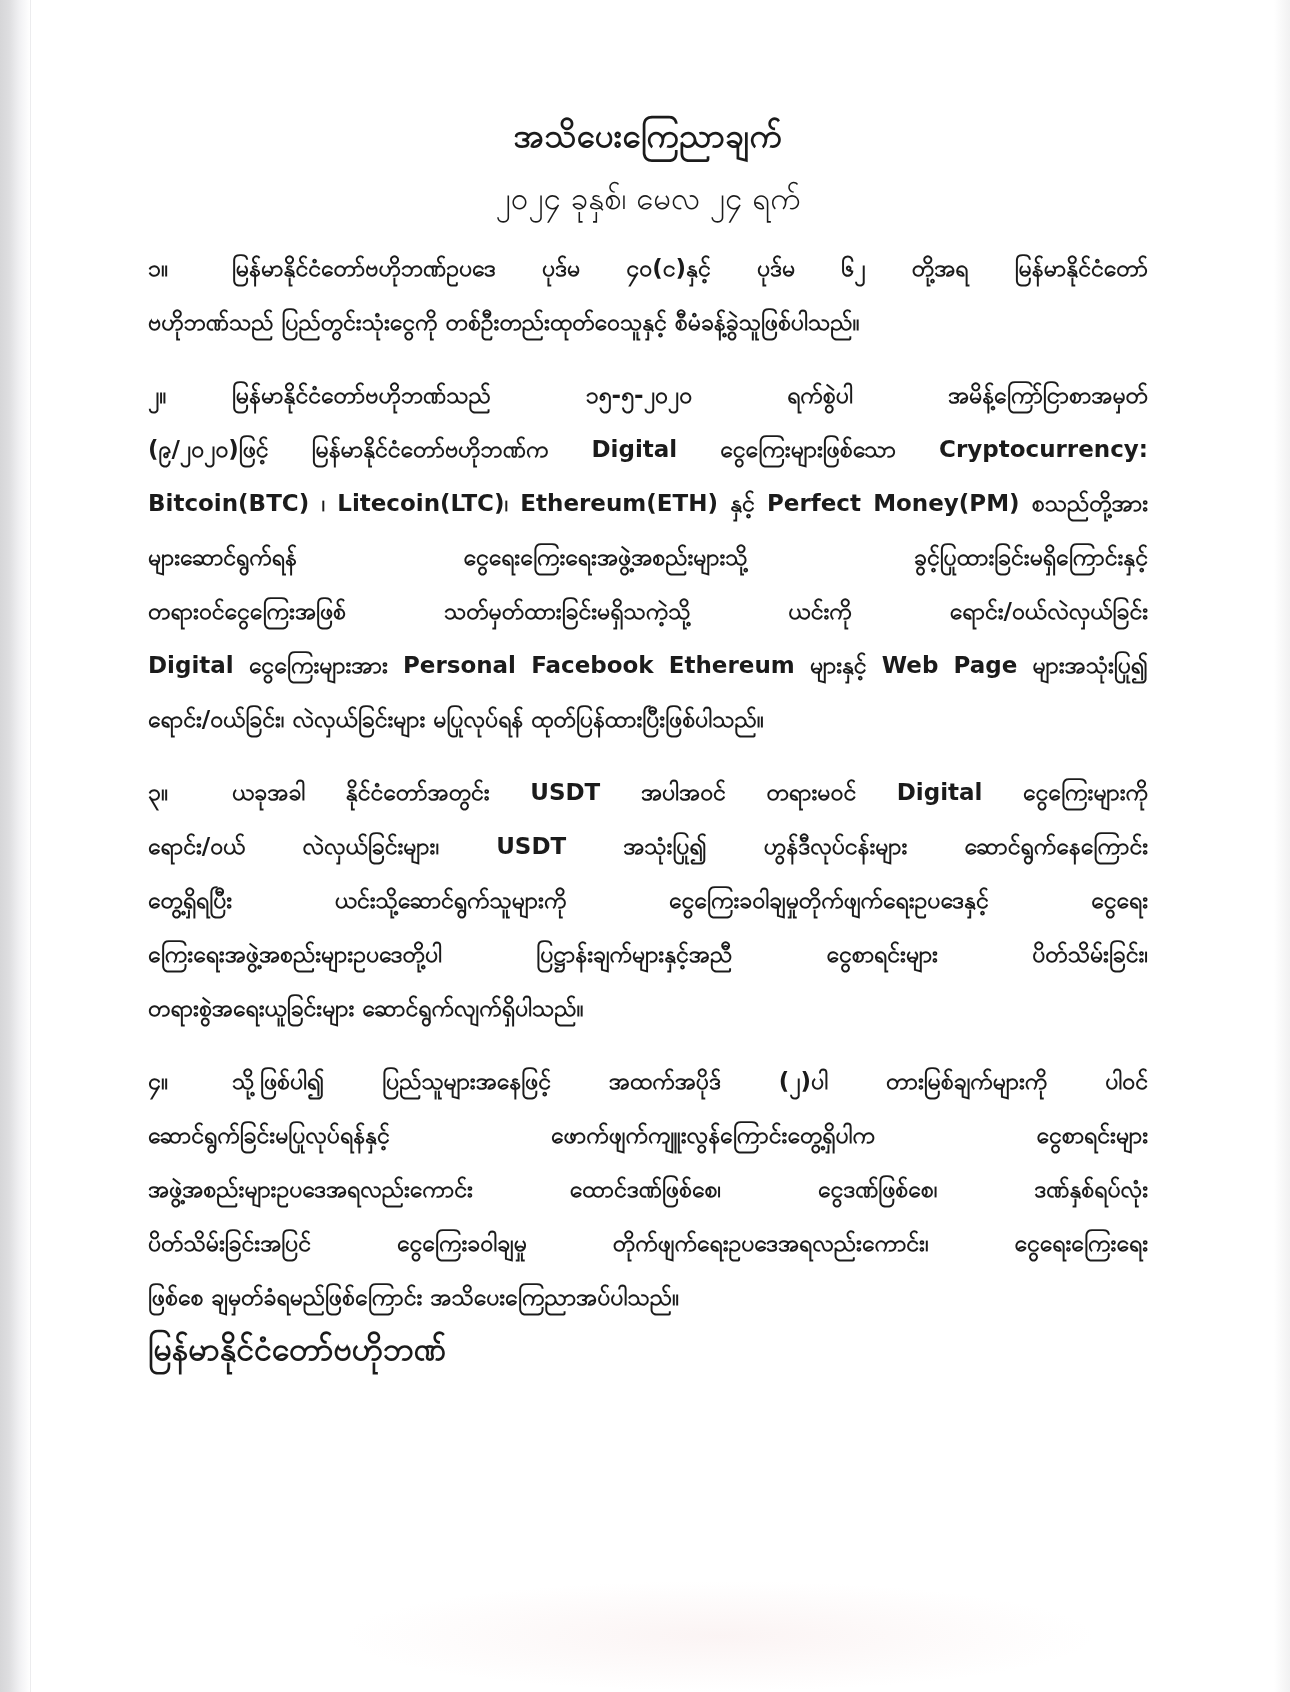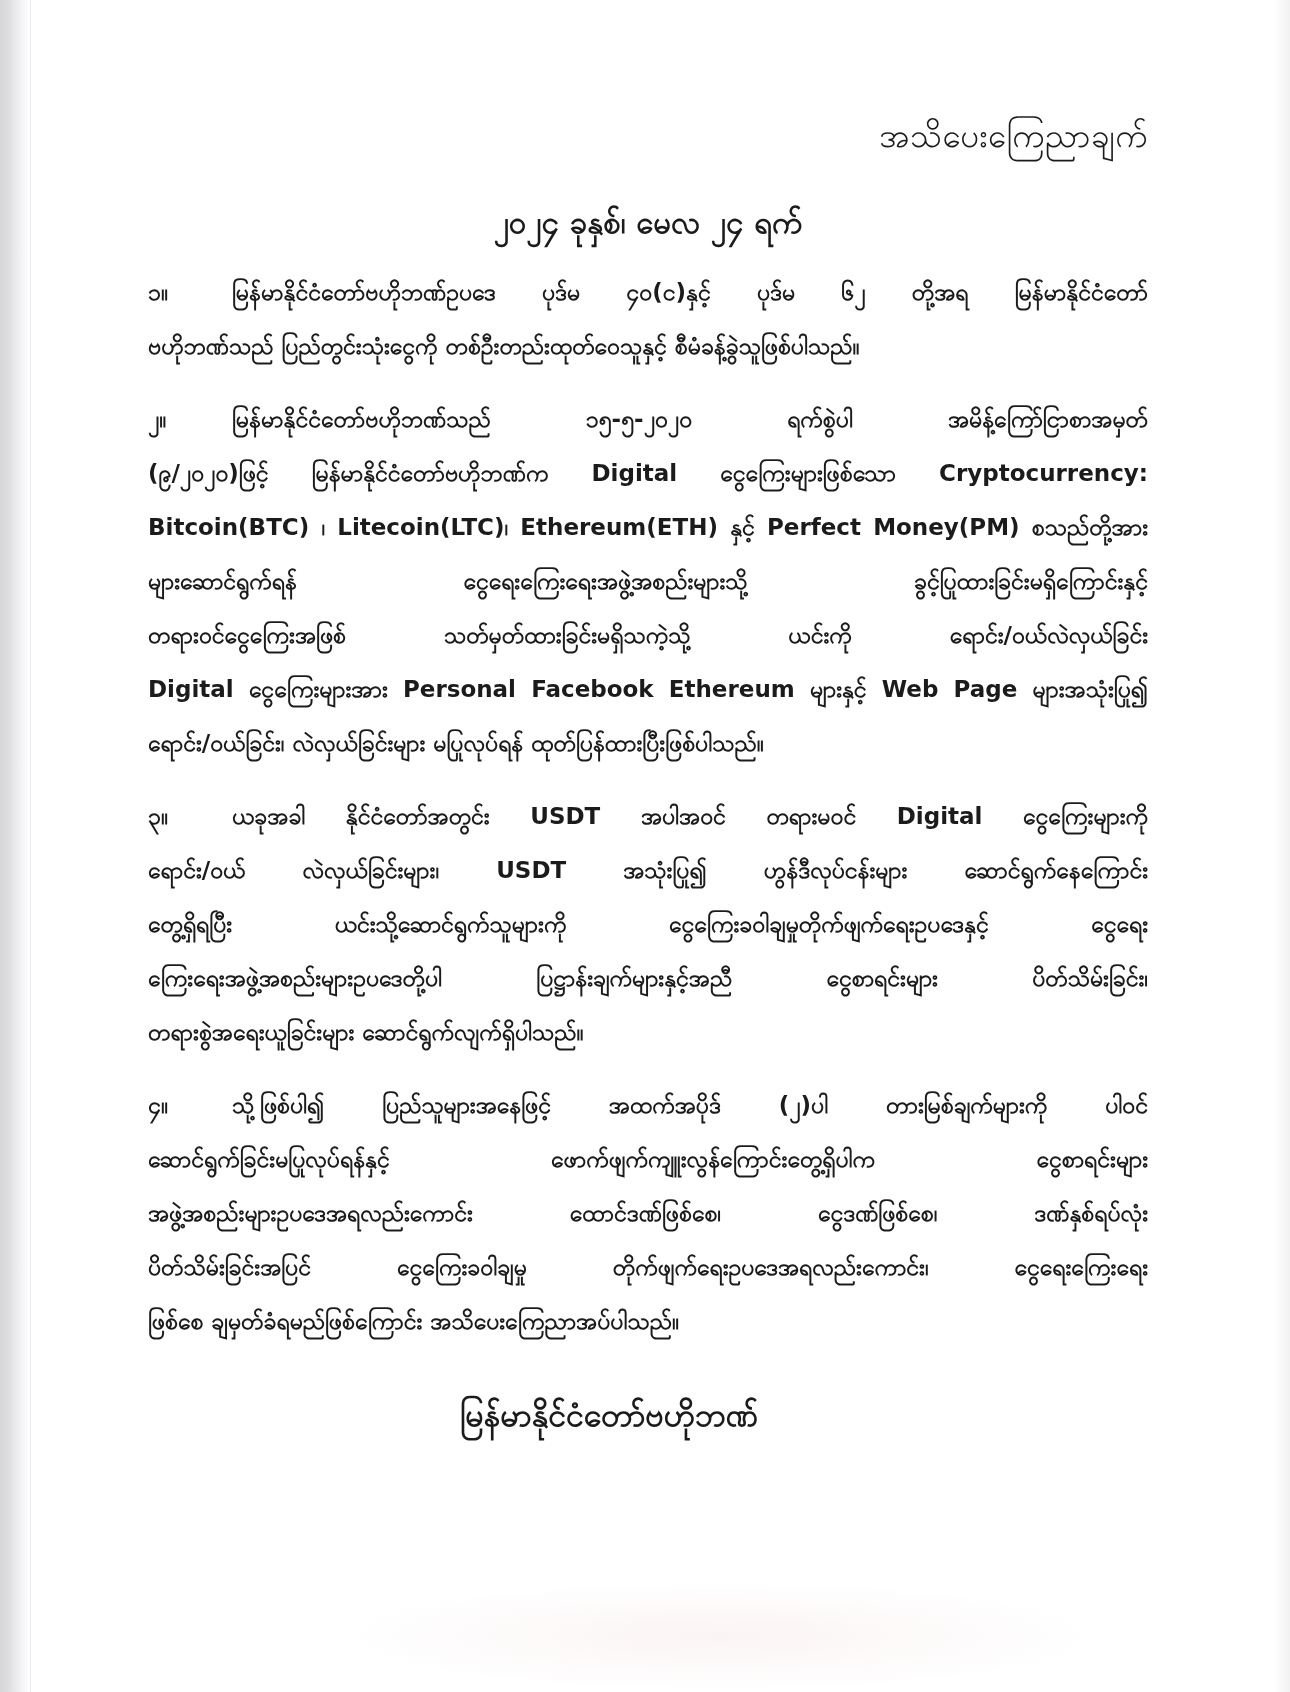--- a/index.html
+++ b/index.html
@@ -23,39 +23,38 @@
   }
   .smudge-bottom {
     position: absolute; left: 340px; top: 1580px; width: 760px; height: 112px;
     background: radial-gradient(ellipse at center, rgba(228,178,178,0.14), rgba(228,178,178,0) 70%);
     pointer-events: none;
   }
   .content {
     position: absolute; left: 148px; width: 1000px; top: 112px;
   }
   .doc-title {
-    text-align: right; font-size: 33px; font-weight: 400; line-height: 48px;
+    text-align: center; font-size: 33px; font-weight: 700; line-height: 48px;
     letter-spacing: 0.5px;
   }
   .doc-date {
-    text-align: center; font-size: 31px; font-weight: 700; line-height: 48px;
-    margin-top: 38px;
+    text-align: center; font-size: 31px; font-weight: 400; line-height: 48px;
+    margin-top: 14px;
   }
   .doc-body { margin-top: 14px; }
   .para { margin-top: 19px; }
   .line {
     font-size: 23px; font-weight: 700; line-height: 54px;
     text-align: justify; text-align-last: justify;
   }
   .line.last { text-align: right; text-align-last: left; }
   .num { display: inline-block; min-width: 84px; }
   .signature {
-    margin-top: 42px;
     font-size: 32px; font-weight: 700; line-height: 50px;
-    text-align: center; padding-right: 78px;
+    text-align: left; padding-right: 78px;
   }
 </style>
 </head>
 <body>
 
 <div class="edge-left"></div>
 <div class="edge-right"></div>
 <div class="smudge-bottom"></div>
 
 <div class="content">

